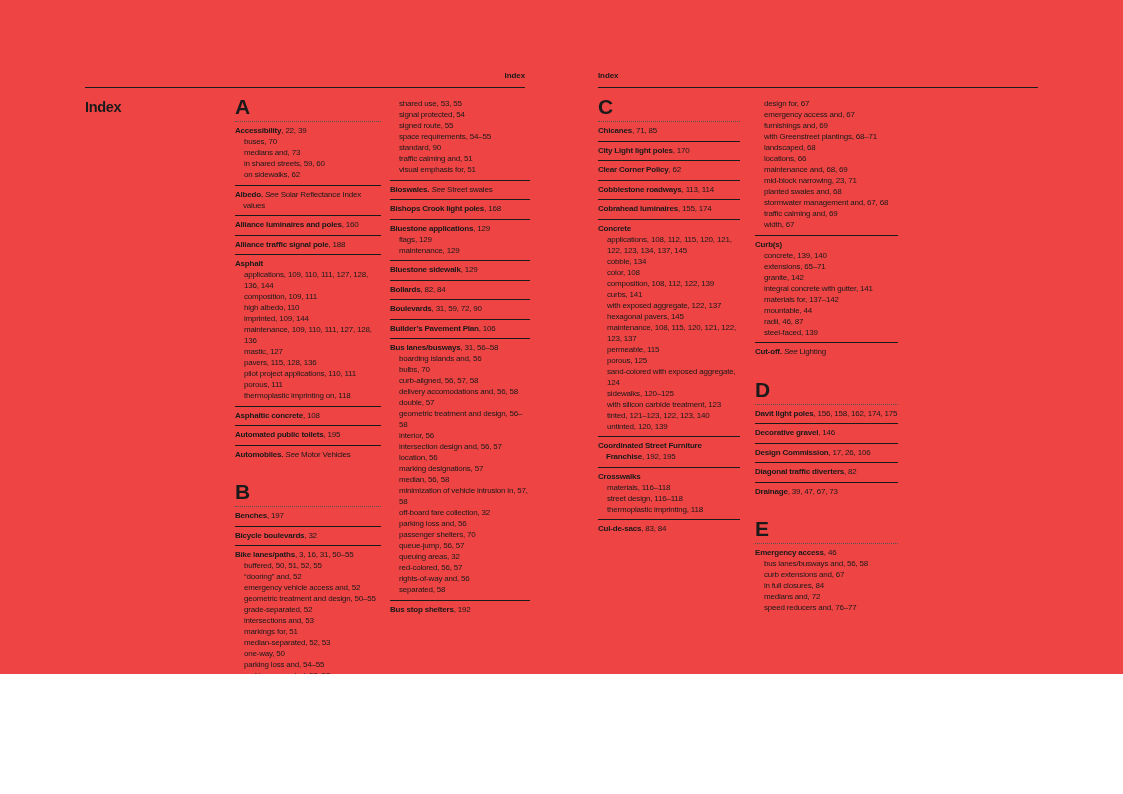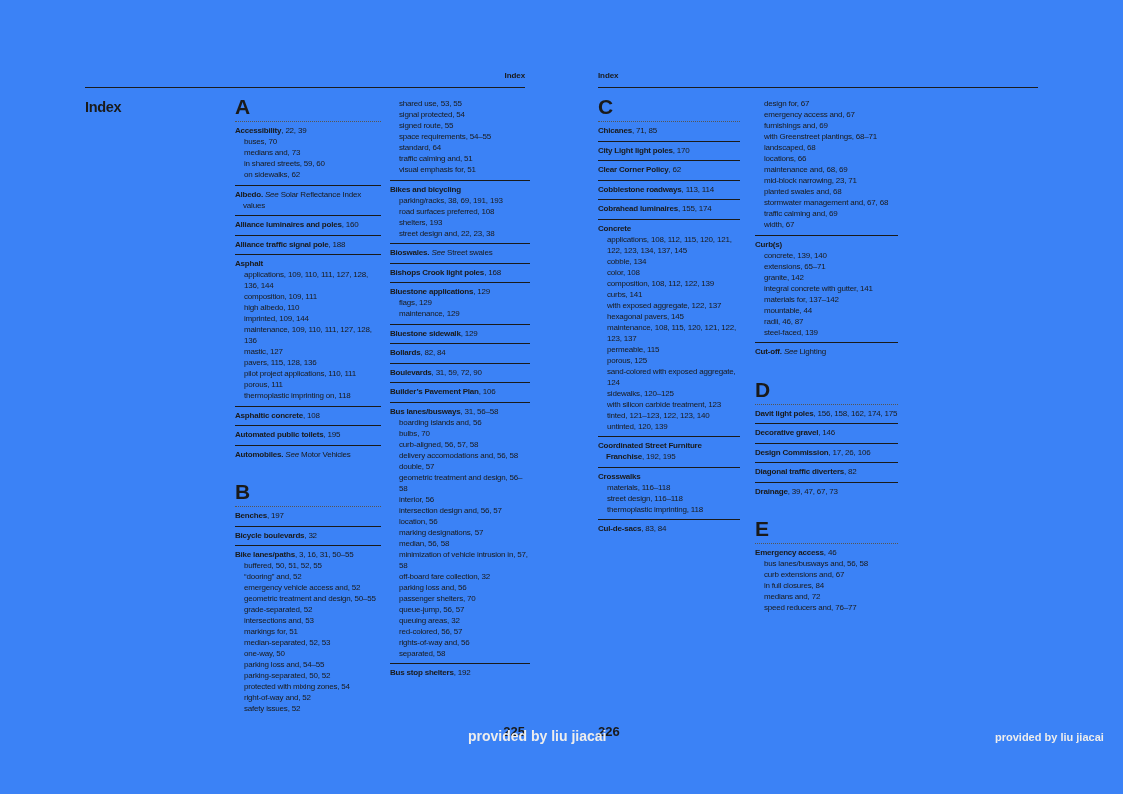--- a/index.html
+++ b/index.html
@@ -3,22 +3,22 @@
 <meta charset="utf-8">
 <style>
   html,body{margin:0;padding:0;background:#ffffff;}
   body{
     font-family:"Liberation Sans", sans-serif;
     color:#1a1a1a;
     -webkit-text-size-adjust:none;
   }
   .sheet{
     position:relative;
-    width:1123px;height:794px;
-    background:#3b82f6;
+    width:1123px;height:674px;
+    background:#ef4444;
     overflow:hidden;
   }
   
   .runhead{
     position:absolute;top:71px;width:440px;
     font-size:8px;font-weight:bold;letter-spacing:-0.1px;
   }
   .runhead.left{left:85px;text-align:right;}
   .runhead.right{left:598px;text-align:left;}
   .pagerule{
@@ -152,30 +152,23 @@
         <p class="sub">right-of-way and, 52</p>
         <p class="sub">safety issues, 52</p>
       </div>
     </div>
   <div class="col col2">
       <div class="entry-block">
         <p class="sub">shared use, 53, 55</p>
         <p class="sub">signal protected, 54</p>
         <p class="sub">signed route, 55</p>
         <p class="sub">space requirements, 54–55</p>
-        <p class="sub">standard, 64</p>
+        <p class="sub">standard, 90</p>
         <p class="sub">traffic calming and, 51</p>
         <p class="sub">visual emphasis for, 51</p>
-      </div>
-      <div class="entry-block">
-        <p class="term"><b>Bikes and bicycling</b></p>
-        <p class="sub">parking/racks, 38, 69, 191, 193</p>
-        <p class="sub">road surfaces preferred, 108</p>
-        <p class="sub">shelters, 193</p>
-        <p class="sub">street design and, 22, 23, 38</p>
       </div>
       <div class="entry-block">
         <p class="term"><b>Bioswales.</b> <i>See</i> <span>Street swales</span></p>
       </div>
       <div class="entry-block">
         <p class="term"><b>Bishops Crook light poles</b>, <span>168</span></p>
       </div>
       <div class="entry-block">
         <p class="term"><b>Bluestone applications</b>, <span>129</span></p>
         <p class="sub">flags, 129</p>

